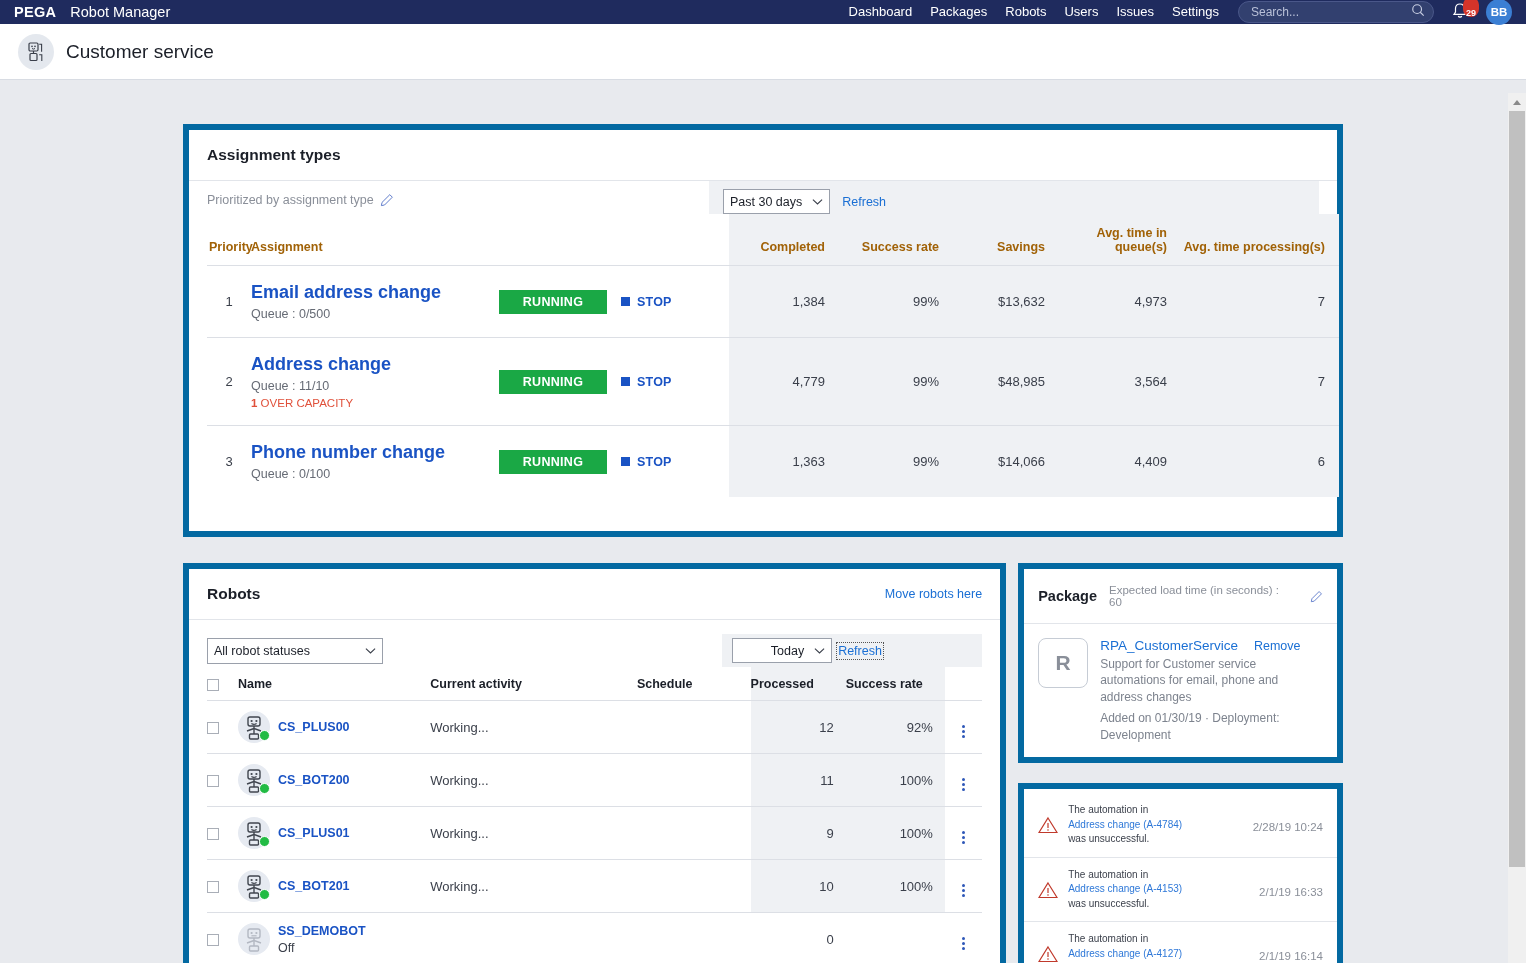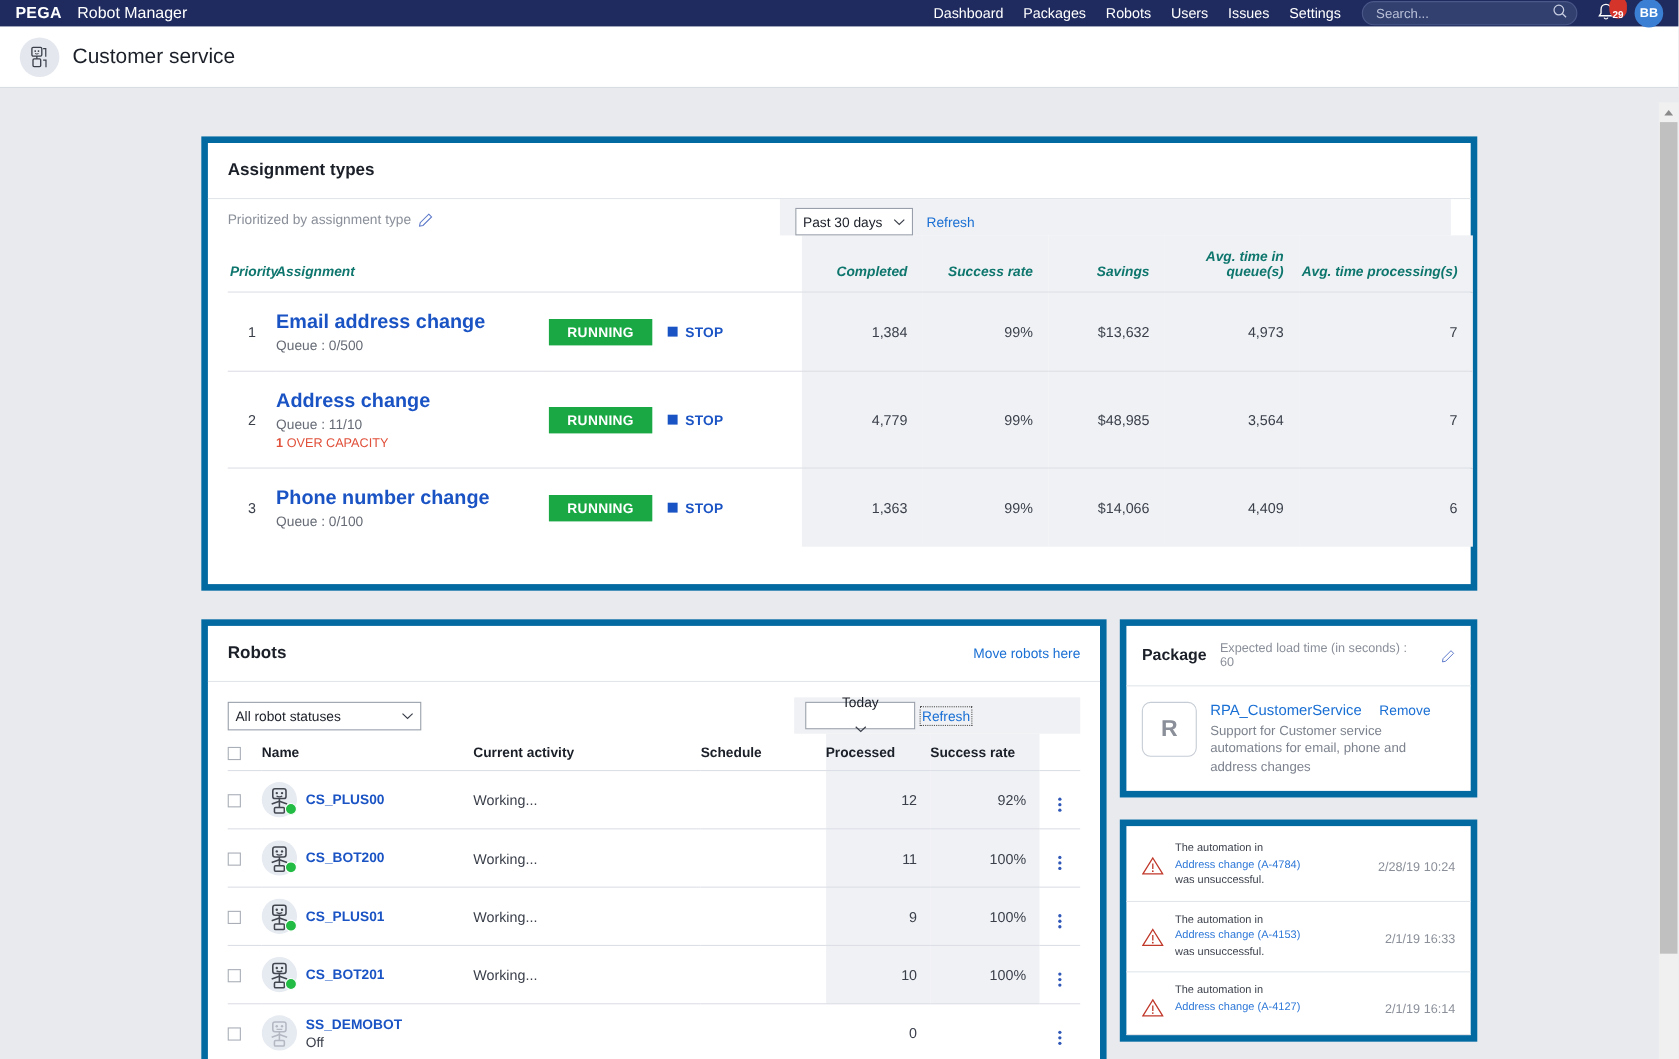--- a/index.html
+++ b/index.html
@@ -85,22 +85,22 @@
   .sel {
     height: 25px; border: 1px solid #9aa0ab; background: #fff; font-size: 12.5px;
     color: #1b1f28; padding: 0 6px; display: flex; align-items: center; gap: 10px;
     cursor: pointer; font-family: "Liberation Sans", sans-serif;
   }
   .link { color: #1a6fd4; font-size: 12.5px; cursor: pointer; text-decoration: none; }
   .link-focus { outline: 1px dotted #555; outline-offset: 1px; }
 
   table.at { width: 100%; border-collapse: collapse; table-layout: fixed; }
   table.at th {
-    font-size: 12.5px; font-weight: bold; color: #0f766e; text-align: left;
-    padding: 12px 0 11px 0; vertical-align: bottom; font-style: italic;
+    font-size: 12.5px; font-weight: bold; color: #a16207; text-align: left;
+    padding: 12px 0 11px 0; vertical-align: bottom;
   }
   .th-metric { text-align: right !important; background: #eff1f4; padding-right: 14px !important; }
   .th-first-metric { padding-left: 14px !important; }
   table.at td {
     border-top: 1px solid #dcdfe5; font-size: 13px; color: #3a3f4a; vertical-align: middle;
   }
   .td-metric {
     background: #eff1f4; text-align: right; padding: 26px 14px 26px 0; color: #555b66;
   }
   .td-pri { width: 44px; padding: 20px 0; text-align: center; color: #444; font-size: 13px; }
@@ -109,21 +109,21 @@
     color: #1a53c4; font-size: 18px; font-weight: bold; cursor: pointer; display: block;
     margin-bottom: 4px;
   }
   .queue { font-size: 12.5px; color: #666b75; }
   .overcap { font-size: 11.5px; color: #e0503a; font-weight: bold; margin-top: 4px; }
   .overcap span.lbl { font-weight: normal; }
   .td-actions { width: 230px; padding: 16px 0; }
   .act-row { display: flex; align-items: center; gap: 14px; }
   .btn-running {
     background: #1aa845; color: #fff; font-size: 12.5px; font-weight: bold;
-    padding: 5px 0; width: 94px; text-align: center; border: none; cursor: pointer;
+    padding: 5px 0; width: 108px; text-align: center; border: none; cursor: pointer;
     letter-spacing: .3px; font-family: "Liberation Sans", sans-serif;
   }
   .btn-stop {
     display: flex; align-items: center; gap: 7px; color: #1a53c4; font-size: 12.5px;
     font-weight: bold; cursor: pointer; background: none; border: none;
     font-family: "Liberation Sans", sans-serif; letter-spacing: .2px;
   }
   .stop-sq { width: 9px; height: 9px; background: #1a53c4; display: inline-block; }
 
   
@@ -134,21 +134,21 @@
   .robots-head { display: flex; align-items: center; justify-content: space-between; }
   .robots-body { padding: 0 18px; }
   .robots-controls { display: flex; align-items: center; padding-top: 14px; }
   .sel-wide {
     width: 176px; justify-content: space-between; height: 26px;
   }
   .robots-right-ctl {
     margin-left: auto; background: #eff1f4; display: flex; align-items: center; gap: 6px;
     padding: 4px 10px 4px 10px; width: 260px;
   }
-  .sel-today { width: 100px; justify-content: center; flex-direction: column; }
+  .sel-today { width: 100px; justify-content: flex-end; }
 
   table.rb { width: 100%; border-collapse: collapse; table-layout: fixed; }
   table.rb th {
     font-size: 12.5px; font-weight: bold; color: #1b1f28; text-align: left;
     padding: 10px 0 9px 0;
   }
   table.rb td {
     border-top: 1px solid #dcdfe5; font-size: 13px; color: #3a3f4a; padding: 10px 0;
   }
   .col-chk { width: 30px; text-align: left; }
@@ -644,20 +644,21 @@
             </div>
           </div>
           <div class="pkg-body">
             <div class="pkg-ava">R</div>
             <div class="pkg-info">
               <div class="pkg-row1">
                 <a class="pkg-name">RPA_CustomerService</a>
                 <a class="link">Remove</a>
               </div>
               <div class="pkg-desc">Support for Customer service automations for email, phone and address changes</div>
+              <div class="pkg-added">Added on 01/30/19 · Deployment: Development</div>
             </div>
           </div>
         </div>
 
         <div class="card">
 
           <div class="iss-row">
             <span class="warn-ico">
               <svg width="20" height="18" viewBox="0 0 20 18">
                   <path d="M10 2 L19 16.5 L1 16.5 Z" fill="none" stroke="#c0392b" stroke-width="1.2"></path>

